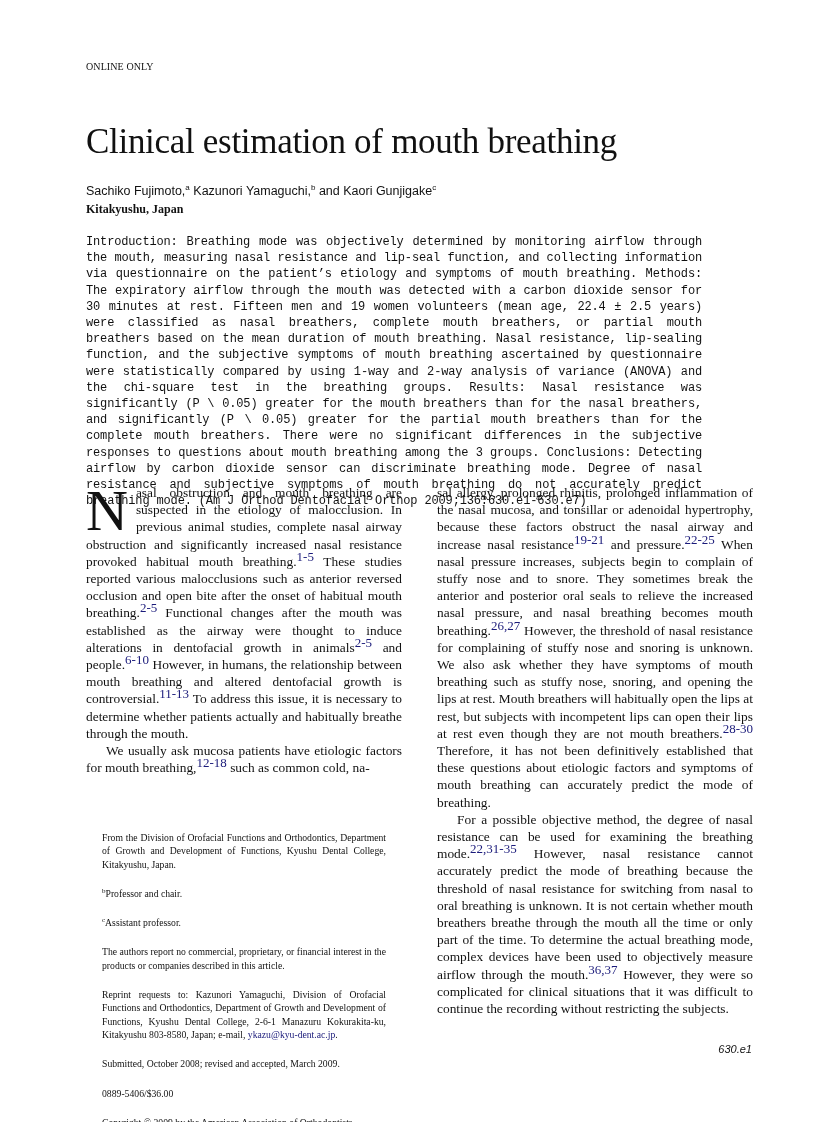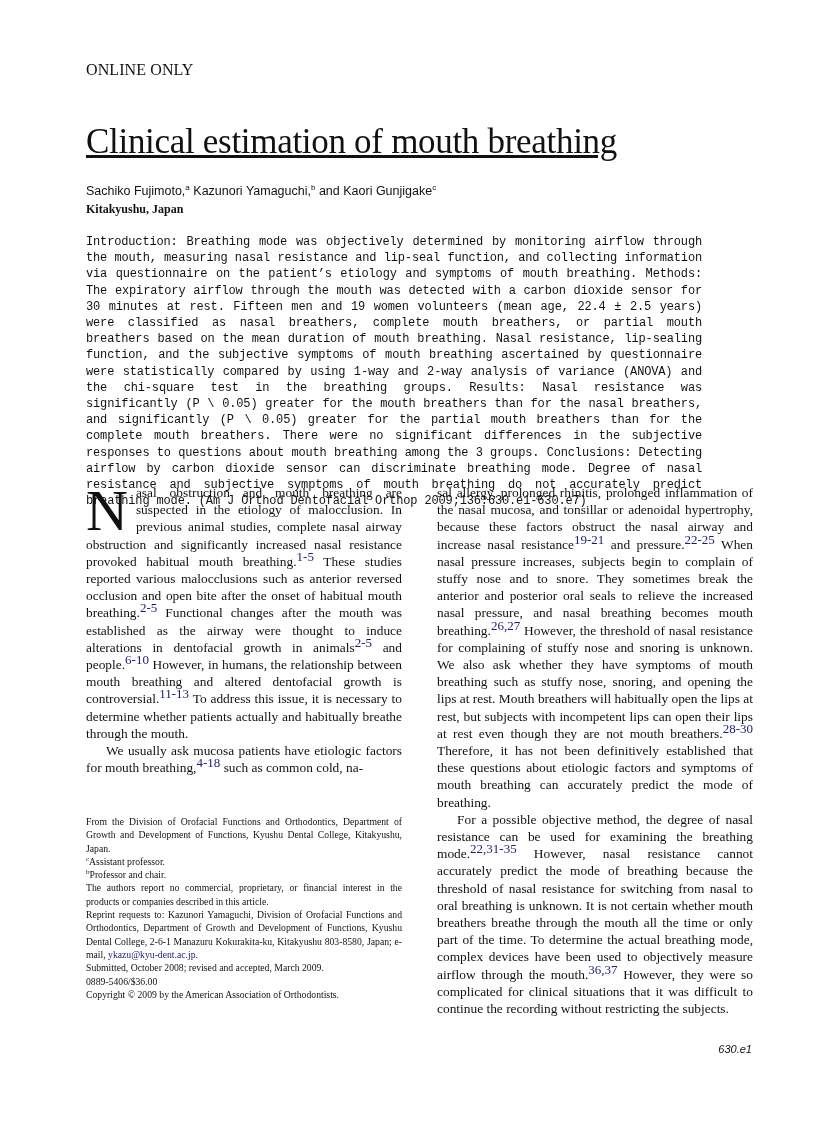--- a/index.html
+++ b/index.html
@@ -1,37 +1,37 @@
 <!DOCTYPE html>
 <html><head>
   <meta charset="utf-8">
   <style>
     html, body { margin: 0; padding: 0; background: #ffffff; }
     body { width: 838px; height: 1122px; position: relative; overflow: hidden; color: #111; }
     .serif { font-family: "Liberation Serif", "DejaVu Serif", serif; }
     .sans { font-family: "Liberation Sans", "DejaVu Sans", sans-serif; }
 
-    .section-label { position: absolute; left: 86px; top: 61px; font-size: 16px; letter-spacing: 0.1px; }
-    .title { position: absolute; left: 86px; top: 120px; font-size: 35px; font-weight: normal; margin: 0; letter-spacing: -0.3px; line-height: 44px; text-decoration: underline; }
+    .section-label { position: absolute; left: 86px; top: 61px; font-size: 10px; letter-spacing: 0.1px; }
+    .title { position: absolute; left: 86px; top: 120px; font-size: 35px; font-weight: normal; margin: 0; letter-spacing: -0.3px; line-height: 44px; }
     .authors { position: absolute; left: 86px; top: 184px; font-size: 12.5px; }
     .authors sup { font-size: 8px; vertical-align: super; line-height: 0; }
     .location { position: absolute; left: 86px; top: 202px; font-size: 12px; font-weight: bold; }
 
     .abstract { position: absolute; left: 86px; top: 234px; width: 616px; font-size: 12px; line-height: 16.2px; text-align: justify; letter-spacing: -0.15px; margin: 0; font-family: Liberation Mono, monospace; }
 
     .col { position: absolute; top: 484px; width: 316px; font-size: 13.4px; line-height: 17.2px; text-align: justify; }
     .col-left { left: 86px; }
     .col-right { left: 437px; }
     .col p { margin: 0; }
     .col p.indent { text-indent: 20px; }
     .dropcap { float: left; font-size: 58px; line-height: 46px; margin: 2px 8px 0 0; padding-top: 2px; }
     sup.ref { font-size: 13px; color: #1a1a7a; vertical-align: super; line-height: 0; }
 
     .footnotes { position: absolute; left: 86px; top: 815px; width: 316px; font-size: 9.7px; line-height: 13.3px; text-align: justify; }
-    .footnotes p { margin: 0; }
+    .footnotes p { margin: 16px; }
     .footnotes sup { font-size: 7px; line-height: 0; }
     .email { color: #1a1a7a; }
 
     .page-number { position: absolute; right: 86px; top: 1043px; font-size: 11px; font-style: italic; }
   </style>
 </head>
 <body>
 
 <div class="section-label serif">ONLINE ONLY</div>
 
@@ -42,27 +42,27 @@
   <span>Kazunori Yamaguchi,</span><sup>b</sup>
   <span>and Kaori Gunjigake</span><sup>c</sup>
 </div>
 
 <div class="location serif">Kitakyushu, Japan</div>
 
 <p class="abstract sans">Introduction: Breathing mode was objectively determined by monitoring airflow through the mouth, measuring nasal resistance and lip-seal function, and collecting information via questionnaire on the patient’s etiology and symptoms of mouth breathing. Methods: The expiratory airflow through the mouth was detected with a carbon dioxide sensor for 30 minutes at rest. Fifteen men and 19 women volunteers (mean age, 22.4 ± 2.5 years) were classified as nasal breathers, complete mouth breathers, or partial mouth breathers based on the mean duration of mouth breathing. Nasal resistance, lip-sealing function, and the subjective symptoms of mouth breathing ascertained by questionnaire were statistically compared by using 1-way and 2-way analysis of variance (ANOVA) and the chi-square test in the breathing groups. Results: Nasal resistance was significantly (P \ 0.05) greater for the mouth breathers than for the nasal breathers, and significantly (P \ 0.05) greater for the partial mouth breathers than for the complete mouth breathers. There were no significant differences in the subjective responses to questions about mouth breathing among the 3 groups. Conclusions: Detecting airflow by carbon dioxide sensor can discriminate breathing mode. Degree of nasal resistance and subjective symptoms of mouth breathing do not accurately predict breathing mode. (Am J Orthod Dentofacial Orthop 2009;136:630.e1-630.e7)</p>
 
 <div class="col col-left serif">
   <p><span class="dropcap">N</span><span>asal obstruction and mouth breathing are suspected in the etiology of malocclusion. In previous animal studies, complete nasal airway obstruction and significantly increased nasal resistance provoked habitual mouth breathing.</span><sup class="ref">1-5</sup><span> These studies reported various malocclusions such as anterior reversed occlusion and open bite after the onset of habitual mouth breathing.</span><sup class="ref">2-5</sup><span> Functional changes after the mouth was established as the airway were thought to induce alterations in dentofacial growth in animals</span><sup class="ref">2-5</sup><span> and people.</span><sup class="ref">6-10</sup><span> However, in humans, the relationship between mouth breathing and altered dentofacial growth is controversial.</span><sup class="ref">11-13</sup><span> To address this issue, it is necessary to determine whether patients actually and habitually breathe through the mouth.</span></p>
-  <p class="indent"><span>We usually ask mucosa patients have etiologic factors for mouth breathing,</span><sup class="ref">4-18</sup><span> such as common cold, na-</span></p>
+  <p class="indent"><span>We usually ask mucosa patients have etiologic factors for mouth breathing,</span><sup class="ref">12-18</sup><span> such as common cold, na-</span></p>
 </div>
 
 <div class="footnotes serif">
   <p>From the Division of Orofacial Functions and Orthodontics, Department of Growth and Development of Functions, Kyushu Dental College, Kitakyushu, Japan.</p>
+  <p><sup>b</sup><span>Professor and chair.</span></p>
   <p><sup>c</sup><span>Assistant professor.</span></p>
-  <p><sup>b</sup><span>Professor and chair.</span></p>
   <p>The authors report no commercial, proprietary, or financial interest in the products or companies described in this article.</p>
   <p><span>Reprint requests to: Kazunori Yamaguchi, Division of Orofacial Functions and Orthodontics, Department of Growth and Development of Functions, Kyushu Dental College, 2-6-1 Manazuru Kokurakita-ku, Kitakyushu 803-8580, Japan; e-mail, </span><span class="email">ykazu@kyu-dent.ac.jp</span><span>.</span></p>
   <p>Submitted, October 2008; revised and accepted, March 2009.</p>
   <p>0889-5406/$36.00</p>
   <p>Copyright © 2009 by the American Association of Orthodontists.</p>
 </div>
 
 <div class="col col-right serif">
   <p><span>sal allergy, prolonged rhinitis, prolonged inflammation of the nasal mucosa, and tonsillar or adenoidal hypertrophy, because these factors obstruct the nasal airway and increase nasal resistance</span><sup class="ref">19-21</sup><span> and pressure.</span><sup class="ref">22-25</sup><span> When nasal pressure increases, subjects begin to complain of stuffy nose and to snore. They sometimes break the anterior and posterior oral seals to relieve the increased nasal pressure, and nasal breathing becomes mouth breathing.</span><sup class="ref">26,27</sup><span> However, the threshold of nasal resistance for complaining of stuffy nose and snoring is unknown. We also ask whether they have symptoms of mouth breathing such as stuffy nose, snoring, and opening the lips at rest. Mouth breathers will habitually open the lips at rest, but subjects with incompetent lips can open their lips at rest even though they are not mouth breathers.</span><sup class="ref">28-30</sup><span> Therefore, it has not been definitively established that these questions about etiologic factors and symptoms of mouth breathing can accurately predict the mode of breathing.</span></p>
   <p class="indent"><span>For a possible objective method, the degree of nasal resistance can be used for examining the breathing mode.</span><sup class="ref">22,31-35</sup><span> However, nasal resistance cannot accurately predict the mode of breathing because the threshold of nasal resistance for switching from nasal to oral breathing is unknown. It is not certain whether mouth breathers breathe through the mouth all the time or only part of the time. To determine the actual breathing mode, complex devices have been used to objectively measure airflow through the mouth.</span><sup class="ref">36,37</sup><span> However, they were so complicated for clinical situations that it was difficult to continue the recording without restricting the subjects.</span></p>

